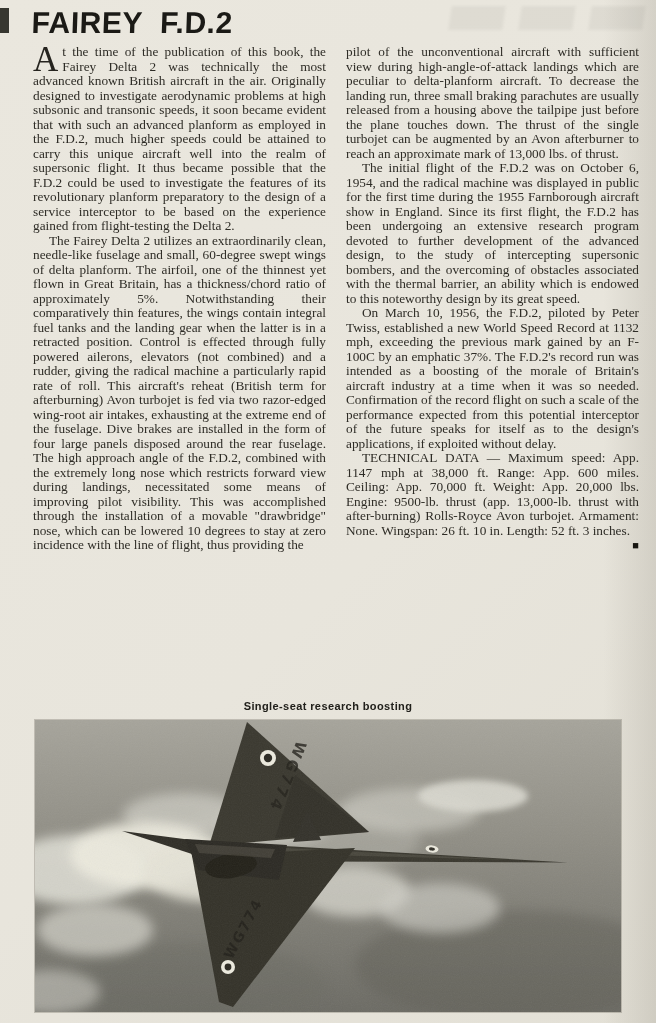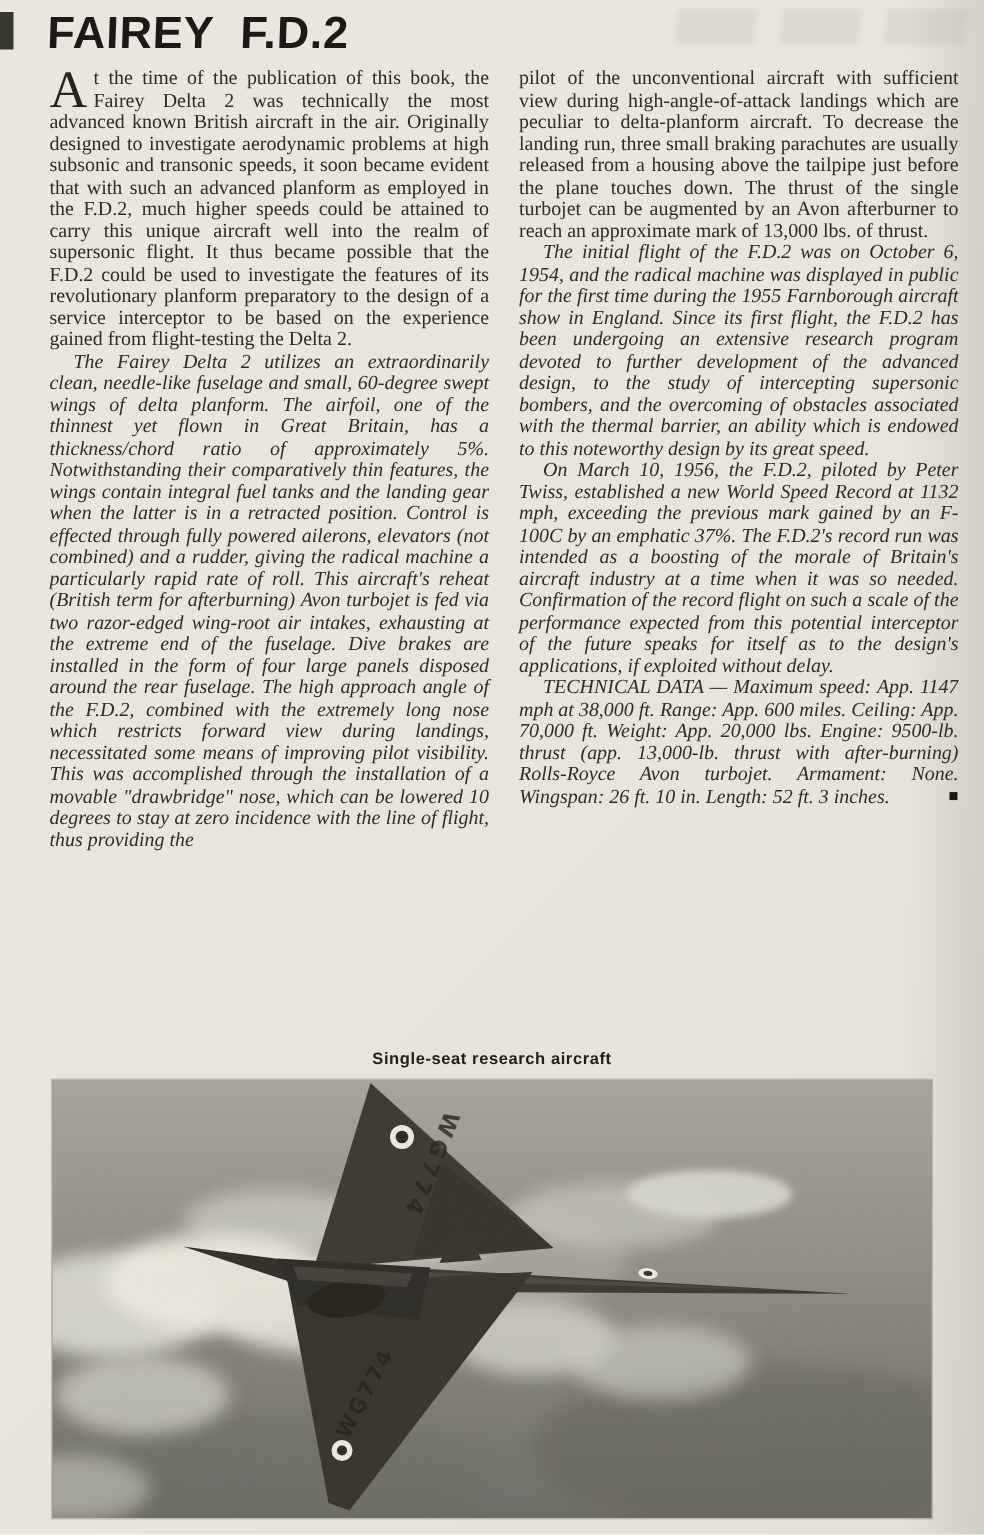--- a/index.html
+++ b/index.html
@@ -23,21 +23,21 @@
     line-height:30px;
     letter-spacing:.5px;
     word-spacing:9px;
     color:#1b1a16;
     transform:skewX(-2deg);
     transform-origin:left bottom;
   }
   .cols{display:flex;gap:20px;height:650px;overflow:hidden;}
   .col{flex:1 1 0;text-align:justify;font-size:13.3px;line-height:14.5px;}
   .col p{margin:0;}
-  .col p.indent{text-indent:16px;font-style:italic;}
+  .col p.indent{text-indent:16px;}
   .dropcap{
     float:left;
     font-size:35px;
     line-height:27px;
     padding:1px 4px 0 0;
     font-weight:400;
     color:#26241f;
   }
   .caption{
     width:586px;margin:5px 0 0 2px;
@@ -73,21 +73,21 @@
       <p class="indent">The Fairey Delta 2 utilizes an extraordinarily clean, needle-like fuselage and small, 60-degree swept wings of delta planform. The airfoil, one of the thinnest yet flown in Great Britain, has a thickness/chord ratio of approximately 5%. Notwithstanding their comparatively thin features, the wings contain integral fuel tanks and the landing gear when the latter is in a retracted position. Control is effected through fully powered ailerons, elevators (not combined) and a rudder, giving the radical machine a particularly rapid rate of roll. This aircraft's reheat (British term for afterburning) Avon turbojet is fed via two razor-edged wing-root air intakes, exhausting at the extreme end of the fuselage. Dive brakes are installed in the form of four large panels disposed around the rear fuselage. The high approach angle of the F.D.2, combined with the extremely long nose which restricts forward view during landings, necessitated some means of improving pilot visibility. This was accomplished through the installation of a movable "drawbridge" nose, which can be lowered 10 degrees to stay at zero incidence with the line of flight, thus providing the</p>
     </div>
     <div class="col">
       <p>pilot of the unconventional aircraft with sufficient view during high-angle-of-attack landings which are peculiar to delta-planform aircraft. To decrease the landing run, three small braking parachutes are usually released from a housing above the tailpipe just before the plane touches down. The thrust of the single turbojet can be augmented by an Avon afterburner to reach an approximate mark of 13,000 lbs. of thrust.</p>
       <p class="indent">The initial flight of the F.D.2 was on October 6, 1954, and the radical machine was displayed in public for the first time during the 1955 Farnborough aircraft show in England. Since its first flight, the F.D.2 has been undergoing an extensive research program devoted to further development of the advanced design, to the study of intercepting supersonic bombers, and the overcoming of obstacles associated with the thermal barrier, an ability which is endowed to this noteworthy design by its great speed.</p>
       <p class="indent">On March 10, 1956, the F.D.2, piloted by Peter Twiss, established a new World Speed Record at 1132 mph, exceeding the previous mark gained by an F-100C by an emphatic 37%. The F.D.2's record run was intended as a boosting of the morale of Britain's aircraft industry at a time when it was so needed. Confirmation of the record flight on such a scale of the performance expected from this potential interceptor of the future speaks for itself as to the design's applications, if exploited without delay.</p>
       <p class="indent"><span>TECHNICAL DATA — Maximum speed: App. 1147 mph at 38,000 ft. Range: App. 600 miles. Ceiling: App. 70,000 ft. Weight: App. 20,000 lbs. Engine: 9500-lb. thrust (app. 13,000-lb. thrust with after-burning) Rolls-Royce Avon turbojet. Armament: None. Wingspan: 26 ft. 10 in. Length: 52 ft. 3 inches.</span> <span class="endmark">■</span></p>
     </div>
   </div>
 
-  <div class="caption">Single-seat research aircraft</div>
+  <div class="caption">Single-seat research boosting</div>
 
   <div class="photo">
     <svg width="586" height="292" viewBox="0 0 586 292" xmlns="http://www.w3.org/2000/svg">
       <defs>
         <linearGradient id="sky" x1="0" y1="0" x2="0" y2="1">
           <stop offset="0" stop-color="#a6a49b"></stop>
           <stop offset="0.42" stop-color="#8f8d84"></stop>
           <stop offset="1" stop-color="#6c6b64"></stop>
         </linearGradient>
         <filter id="b6" x="-50%" y="-50%" width="200%" height="200%">

